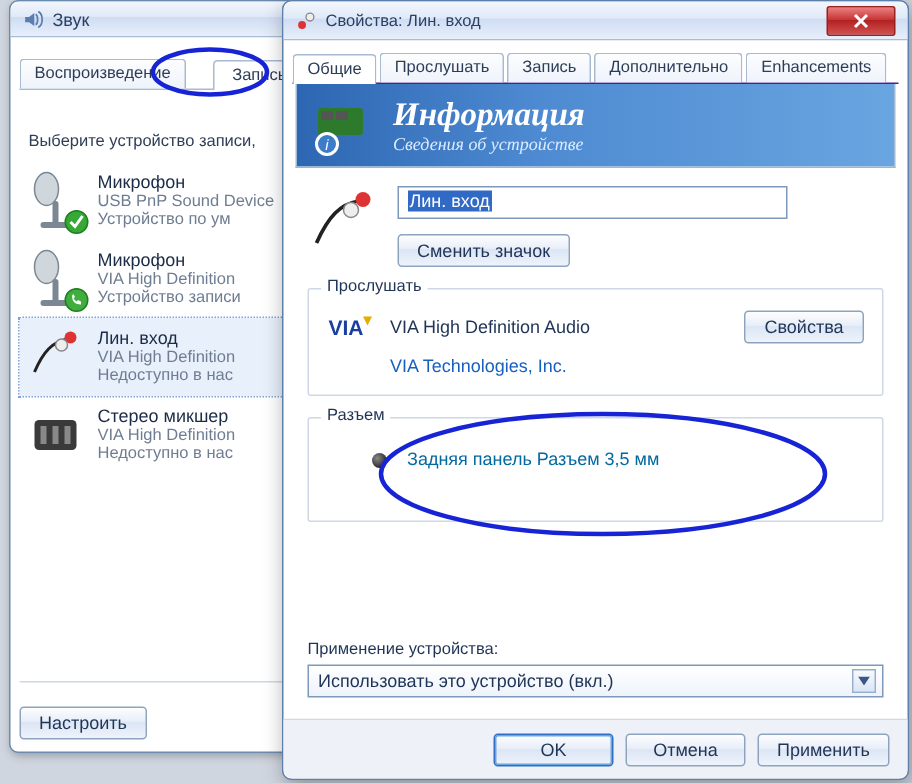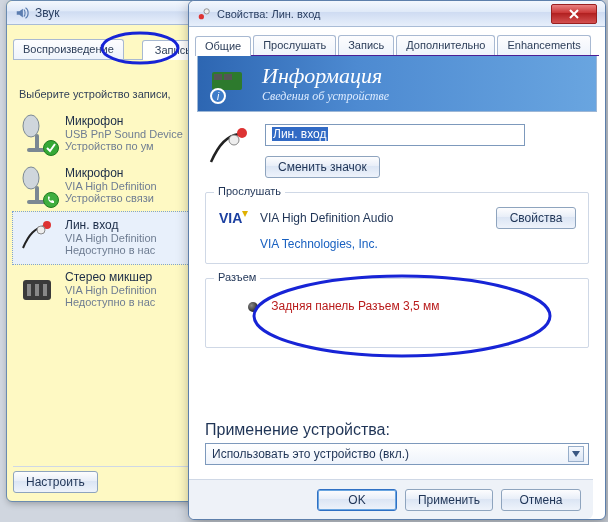--- a/index.html
+++ b/index.html
@@ -1,21 +1,21 @@
 <!DOCTYPE html>
 <html><head>
 <meta charset="utf-8">
 <style>
   * { box-sizing: border-box; margin: 0; padding: 0; font-family: "Segoe UI", Tahoma, sans-serif; }
   body { width: 608px; height: 522px; background: #d0d6df; position: relative; overflow: hidden; font-size: 12px; }
 
   
   .wnd-back {
     position: absolute; left: 6px; top: 0; width: 192px; height: 502px;
-    background: #fef9c3; border: 1px solid #6a8bb0; border-radius: 6px;
+    background: #ffffff; border: 1px solid #6a8bb0; border-radius: 6px;
     box-shadow: 1px 2px 6px rgba(0,0,0,.25);
   }
   .titlebar {
     height: 24px; display: flex; align-items: center; gap: 6px;
     padding: 0 8px;
     background: linear-gradient(#f3f7fd,#dfe9f8 45%,#cfdcf2 46%,#e7effb);
     border-bottom: 1px solid #a9bcd6; border-radius: 6px 6px 0 0;
     font-size: 12px; color: #2b4063;
   }
   .titlebar .tb-icon { width:14px; height:14px; }
@@ -47,21 +47,21 @@
     border-radius:50%; background:#35a835; border:1px solid #1f7d1f;
     display:flex; align-items:center; justify-content:center;
   }
   .badge svg { width:10px; height:10px; }
   .badge.phone { background:#3fae3f; }
   .dev-txt { font-size:11px; color:#2a3a55; overflow:hidden; }
   .dev-title { color:#1b2c47; font-size:12px; }
   .dev-sub, .dev-stat { color:#6f7d92; white-space:nowrap; }
 
   .btnbar { position:absolute; left:6px; right:6px; bottom:8px;
-    border-top:1px solid #cfd8e6; padding-top:4px; }
+    border-top:1px solid #cfd8e6; padding-top:16px; }
   .winbtn {
     display:inline-block; min-width:80px; padding:3px 12px;
     border:1px solid #8ea4be; border-radius:3px;
     background:linear-gradient(#fdfdfe,#e8eef8 45%,#dbe5f4 46%,#eef3fb);
     font-size:12px; color:#1f3456; text-align:center;
   }
   .winbtn.small { min-width:0; }
 
   
   .wnd-front {
@@ -93,21 +93,21 @@
   }
   .tabs-front .tab.active { background:#fff; position:relative; top:1px; }
 
   .banner {
     margin:0 8px; height:56px;
     background:linear-gradient(90deg,#2d66b2,#4d8ad1 40%,#69a5e0);
     color:#fff; display:flex; align-items:center; padding:4px 10px; gap:10px;
     border:1px solid #9db7d6; border-top:none;
   }
   .banner .bicon { width:44px; height:44px; flex:0 0 44px; }
-  .banner h1 { font-family:Georgia,"Times New Roman",serif; font-style:italic; font-weight:normal; font-size:22px; }
+  .banner h1 { font-family:Georgia,"Times New Roman",serif; font-style:italic; font-weight:bold; font-size:22px; }
   .banner .sub { font-family:Georgia,serif; font-style:italic; font-size:12px; color:#dcebff; }
 
   .content { padding: 12px 16px 0 16px; }
   .row { display:flex; gap:12px; align-items:flex-start; }
   .jack { width:48px; height:48px; flex:0 0 48px; }
   .nameblk { flex:1; }
   .txtfield {
     width:260px; height:22px; border:1px solid #7d99bc; padding:2px 6px;
     font-size:12px;
   }
@@ -115,34 +115,34 @@
 
   .group { margin-top:14px; border:1px solid #cfd8e6; border-radius:2px; padding:14px 12px 12px; position:relative; }
   .group > .legend { position:absolute; top:-8px; left:8px; background:#fff; padding:0 4px; font-size:11px; color:#1f3456; }
 
   .ctl-row { display:flex; align-items:center; gap:10px; }
   .via { width:32px; height:22px; }
   .ctl-name { flex:1; font-size:12px; color:#1f3456; }
   .link { color:#1860c0; text-decoration:none; font-size:12px; margin-left:42px; display:inline-block; margin-top:8px; }
 
   .bullet { width:10px;height:10px;border-radius:50%;background:radial-gradient(circle at 35% 35%,#888,#000); display:inline-block; margin:0 10px 0 30px; vertical-align:middle;}
-  .jacktxt { font-size:12px; color:#b91c1c;margin-top:24px; }
+  .jacktxt { font-size:12px; color:#0369a1;margin-top:24px; }
 
   .usage { position:absolute; left:16px; right:16px; bottom:54px; }
-  .usage-label { font-size:16px; color:#1f3456; margin-bottom:4px; }
+  .usage-label { font-size:11px; color:#1f3456; margin-bottom:4px; }
   .combo {
     width:100%; height:22px; border:1px solid #7d99bc;
     display:flex; align-items:center; justify-content:space-between;
     padding:0 4px 0 6px; font-size:12px; color:#1f3456;
     background:linear-gradient(#fff,#eef3fb);
   }
   .combo .arrow { width:16px;height:16px; border:1px solid #97aeca; display:flex;align-items:center;justify-content:center; background:linear-gradient(#f6f9fe,#dbe5f4); }
 
   .footer {
-    position:absolute; left:0; right:12px; bottom:0; height:40px;
+    position:absolute; left:0; right:0; bottom:0; height:40px;
     background:#eef2f8; border-top:1px solid #cfd8e6;
     display:flex; justify-content:flex-end; align-items:center; gap:8px; padding:0 12px;
     border-radius:0 0 6px 6px;
   }
   .footer .winbtn.default { border-color:#2f70c4; box-shadow:0 0 0 1px #69a5e0 inset; }
 
   
   .annot { position:absolute; pointer-events:none; }
   .annot svg { overflow:visible; }
 </style>
@@ -196,21 +196,21 @@
             </svg>
           <span class="badge phone">
               <svg viewBox="0 0 10 10">
                 <path d="M2 2c0 4 2 6 6 6l0-2-2-1-1 1c-1-1-2-2-2-2l1-1-1-2z" fill="#fff"></path>
               </svg>
             </span>
         </div>
         <div class="dev-txt">
           <div class="dev-title">Микрофон</div>
           <div class="dev-sub">VIA High Definition</div>
-          <div class="dev-stat">Устройство связи</div>
+          <div class="dev-stat">Устройство записи</div>
         </div>
       </div>
 
       <div class="dev selected">
         <div class="dev-thumb">
           <svg viewBox="0 0 40 40">
               <path d="M6 30c6-14 12-20 22-22" stroke="#222" stroke-width="2" fill="none"></path>
               <circle cx="30" cy="7" r="4" fill="#d33"></circle>
               <circle cx="24" cy="12" r="4" fill="#eee" stroke="#888"></circle>
             </svg>
@@ -327,22 +327,22 @@
       <span class="arrow">
         <svg width="8" height="6" viewBox="0 0 8 6">
             <path d="M0 0h8L4 6z" fill="#3a5782"></path>
           </svg>
       </span>
     </div>
   </div>
 
   <div class="footer">
     <span class="winbtn default">OK</span>
+    <span class="winbtn">Отмена</span>
     <span class="winbtn">Применить</span>
-    <span class="winbtn">Отмена</span>
   </div>
 </div>
 
 <div class="annot" style="left:100px; top:28px;">
   <svg width="90" height="40">
       <ellipse cx="40" cy="20" rx="38" ry="15" fill="none" stroke="#1724d6" stroke-width="3"></ellipse>
     </svg>
 </div>
 <div class="annot" style="left:252px; top:270px;">
   <svg width="310" height="100">

